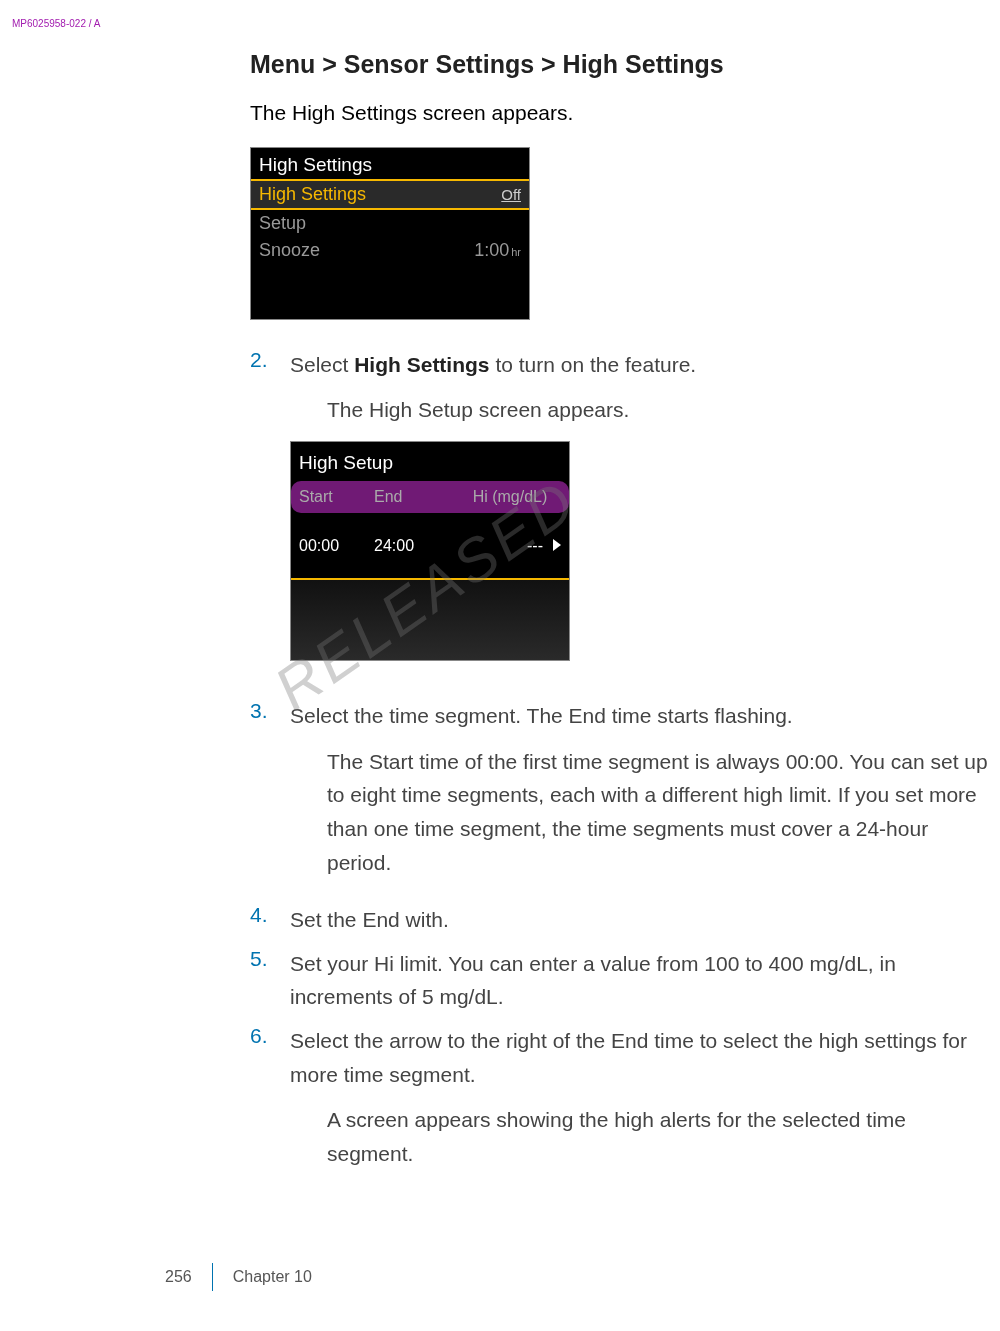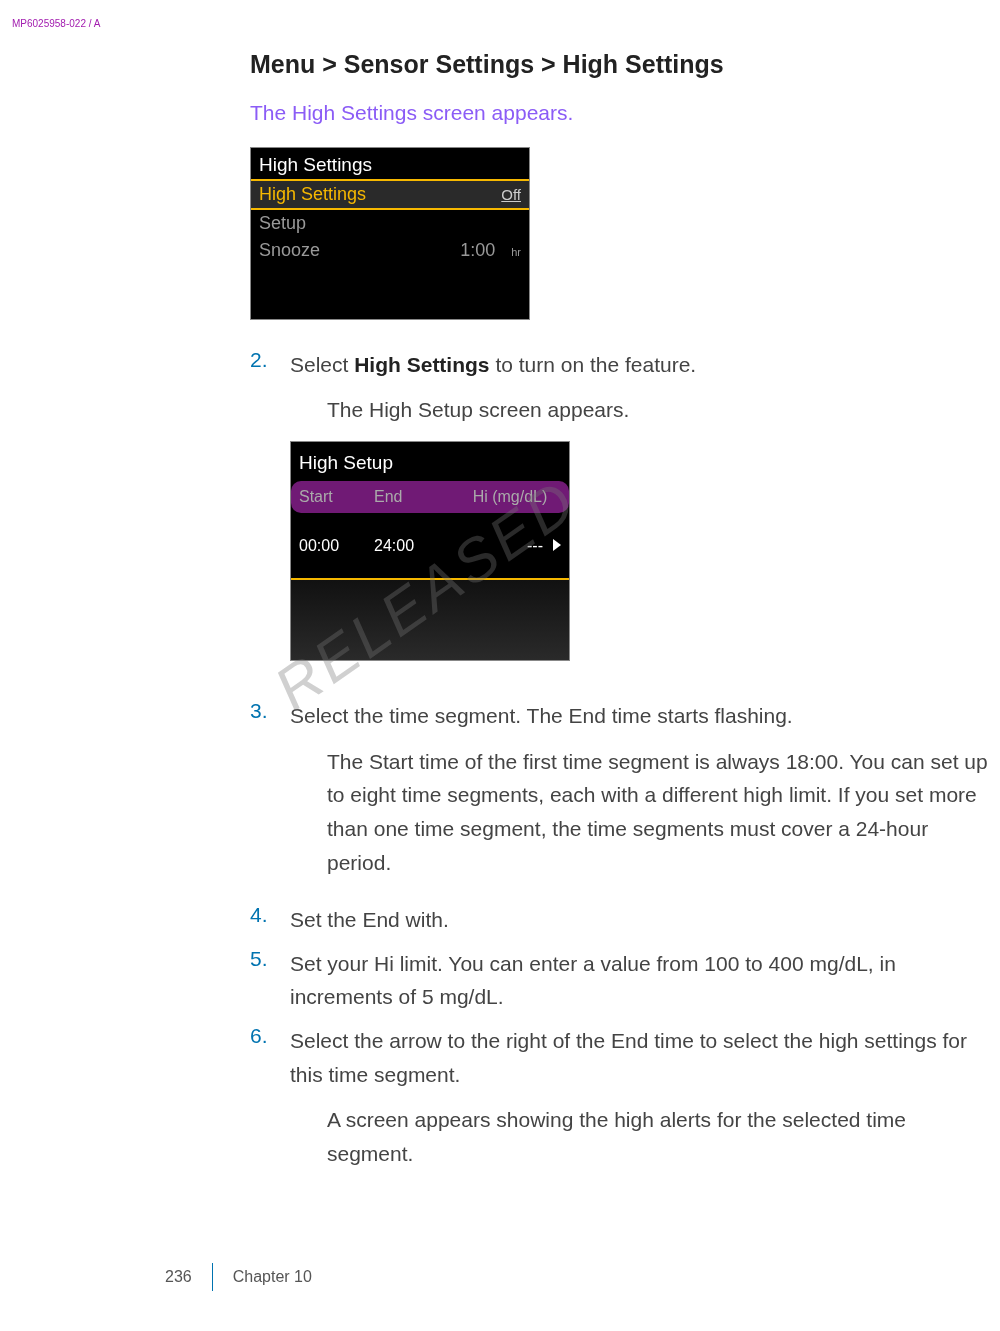--- a/index.html
+++ b/index.html
@@ -25,21 +25,21 @@
       width: 740px;
     }
     .breadcrumb {
       font-weight: 600;
       font-size: 25px;
       color: #222;
       margin-bottom: 18px;
     }
     .body-text {
       font-size: 21px;
-      color: #8b5cf6;
+      color: #000000;
       font-weight: 300;
       line-height: 1.5;
       margin-bottom: 18px;
     }
     .device-screen {
       width: 280px;
       border: 1px solid #888;
       background: #000;
       margin-bottom: 28px;
     }
@@ -60,21 +60,21 @@
       background: #2a2a2a;
       color: #f6b800;
     }
     .device-row.hl .val {
       color: #ccc;
       text-decoration: underline;
       font-size: 15px;
     }
     .device-row.dim { color: #999; }
     .device-row.dim .val { color: #999; }
-    .val .unit { font-size: 11px; margin-left: 16px; }
+    .val .unit { font-size: 11px; margin-left: 2px; }
     .hl-line { height: 2px; background: #f6b800; }
     .device-spacer { height: 55px; }
     
     .device-screen.setup .cols {
       display: flex;
       background: #701a75;
       color: #aaa;
       font-size: 16px;
       padding: 3px 8px;
       border-radius: 10px;
@@ -202,42 +202,42 @@
         <div class="hl-line"></div>
         <div class="device-spacer2"></div>
       </div>
     </div>
   </div>
 
   <div class="step">
     <div class="step-num">3.</div>
     <div class="step-body">
       <div>Select the time segment. The End time starts flashing.</div>
-      <div class="step-sub">The Start time of the first time segment is always 18:00. You can set up to eight time segments, each with a different high limit. If you set more than one time segment, the time segments must cover a 24-hour period.</div>
+      <div class="step-sub">The Start time of the first time segment is always 00:00. You can set up to eight time segments, each with a different high limit. If you set more than one time segment, the time segments must cover a 24-hour period.</div>
     </div>
   </div>
 
   <div class="step">
     <div class="step-num">4.</div>
     <div class="step-body">Set the End with.</div>
   </div>
 
   <div class="step">
     <div class="step-num">5.</div>
     <div class="step-body">Set your Hi limit. You can enter a value from 100 to 400 mg/dL, in increments of 5 mg/dL.</div>
   </div>
 
   <div class="step">
     <div class="step-num">6.</div>
     <div class="step-body">
-      <div>Select the arrow to the right of the End time to select the high settings for this time segment.</div>
+      <div>Select the arrow to the right of the End time to select the high settings for more time segment.</div>
       <div class="step-sub">A screen appears showing the high alerts for the selected time segment.</div>
     </div>
   </div>
 </div>
 
 <div class="watermark">RELEASED</div>
 
 <div class="footer">
-  <span class="pg">236</span>
+  <span class="pg">256</span>
   <span class="divider"></span>
   <span>Chapter 10</span>
 </div>
 
 </body></html>

